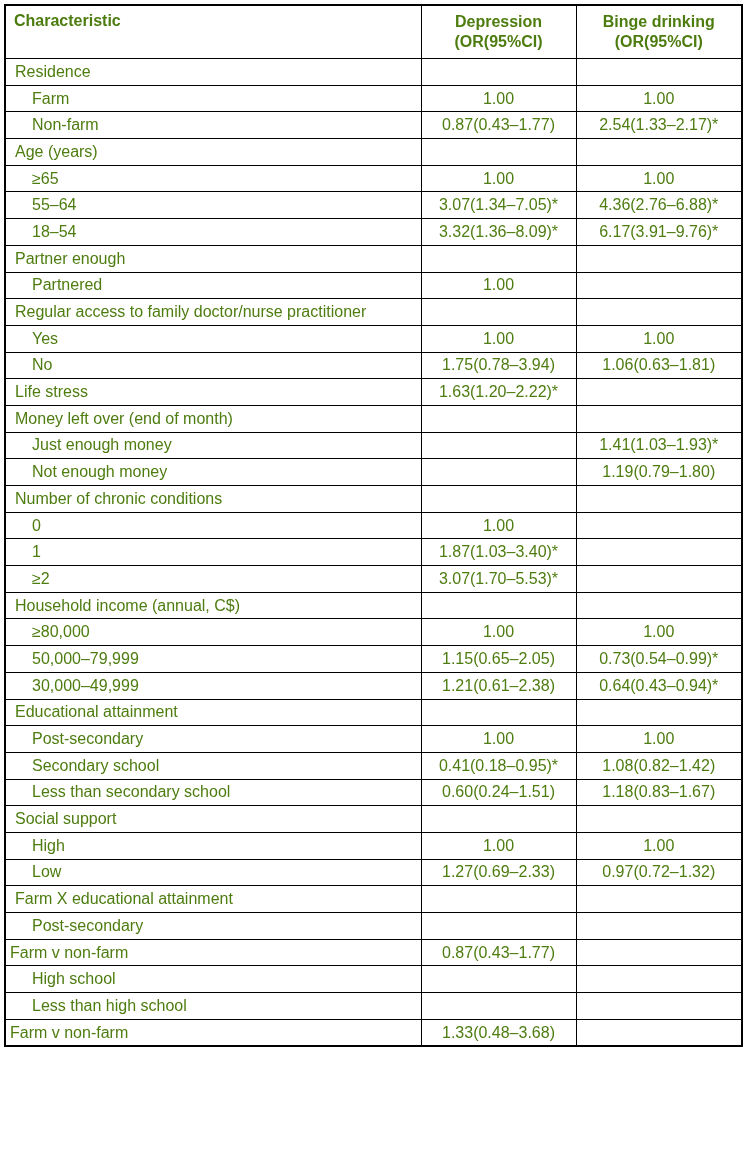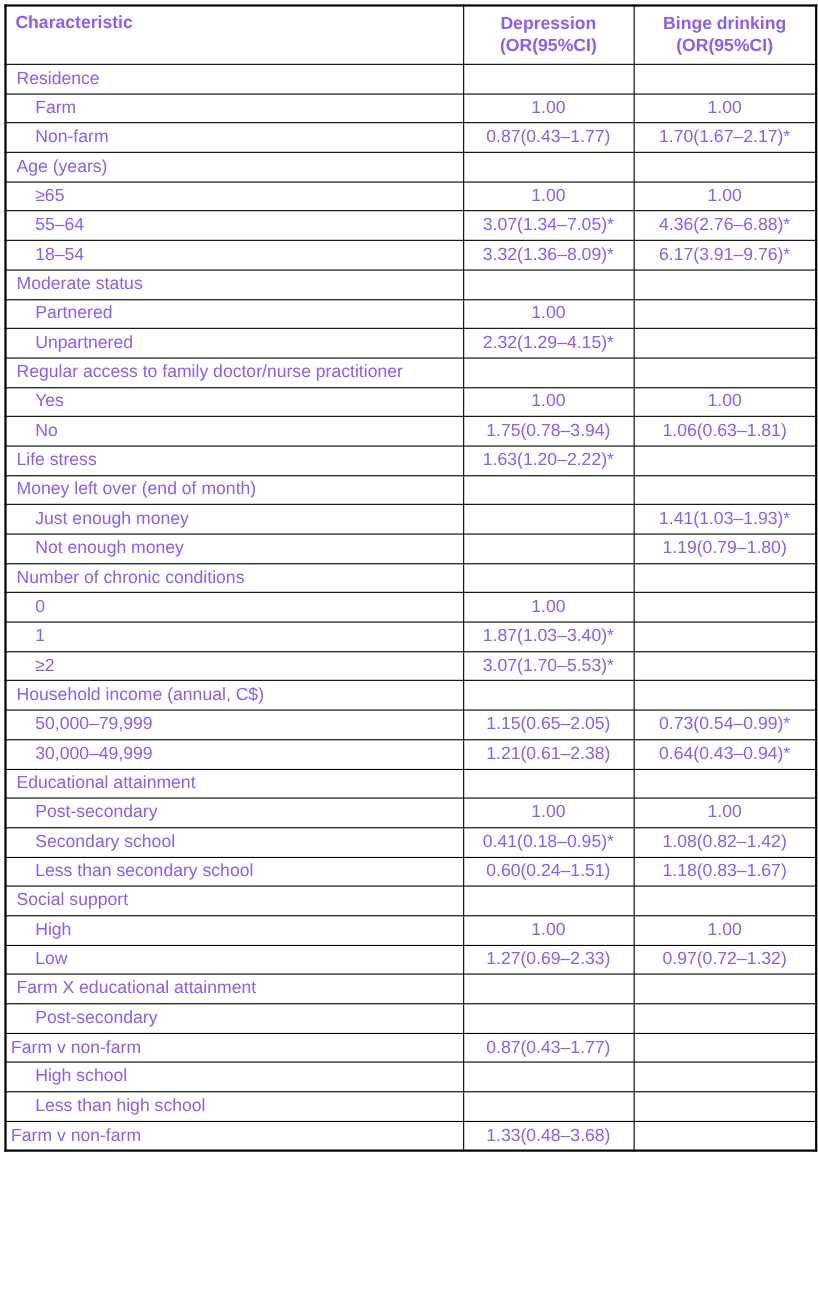--- a/index.html
+++ b/index.html
@@ -6,21 +6,21 @@
     margin: 0;
     padding: 0;
     background: #ffffff;
   }
   .page {
     width: 744px;
     height: 1173px;
     box-sizing: border-box;
     padding: 4px 0 0 4px;
     background: #ffffff;
-    color: #8b5cf6;
+    color: #4d7c0f;
     font-family: "Liberation Sans", sans-serif;
   }
   table.results {
     border-collapse: collapse;
     border: 2px solid #000000;
     table-layout: fixed;
     width: 737px;
   }
   table.results th,
   table.results td {
@@ -85,21 +85,21 @@
           <td class="value"></td>
         </tr>
         <tr>
           <td class="label indent-1">Farm</td>
           <td class="value">1.00</td>
           <td class="value">1.00</td>
         </tr>
         <tr>
           <td class="label indent-1">Non-farm</td>
           <td class="value">0.87(0.43–1.77)</td>
-          <td class="value">1.70(1.67–2.17)*</td>
+          <td class="value">2.54(1.33–2.17)*</td>
         </tr>
         <tr>
           <td class="label indent-0">Age (years)</td>
           <td class="value"></td>
           <td class="value"></td>
         </tr>
         <tr>
           <td class="label indent-1">≥65</td>
           <td class="value">1.00</td>
           <td class="value">1.00</td>
@@ -108,32 +108,27 @@
           <td class="label indent-1">55–64</td>
           <td class="value">3.07(1.34–7.05)*</td>
           <td class="value">4.36(2.76–6.88)*</td>
         </tr>
         <tr>
           <td class="label indent-1">18–54</td>
           <td class="value">3.32(1.36–8.09)*</td>
           <td class="value">6.17(3.91–9.76)*</td>
         </tr>
         <tr>
-          <td class="label indent-0">Moderate status</td>
+          <td class="label indent-0">Partner enough</td>
           <td class="value"></td>
           <td class="value"></td>
         </tr>
         <tr>
           <td class="label indent-1">Partnered</td>
           <td class="value">1.00</td>
-          <td class="value"></td>
-        </tr>
-        <tr>
-          <td class="label indent-1">Unpartnered</td>
-          <td class="value">2.32(1.29–4.15)*</td>
           <td class="value"></td>
         </tr>
         <tr>
           <td class="label indent-0">Regular access to family doctor/nurse practitioner</td>
           <td class="value"></td>
           <td class="value"></td>
         </tr>
         <tr>
           <td class="label indent-1">Yes</td>
           <td class="value">1.00</td>
@@ -181,20 +176,25 @@
         </tr>
         <tr>
           <td class="label indent-1">≥2</td>
           <td class="value">3.07(1.70–5.53)*</td>
           <td class="value"></td>
         </tr>
         <tr>
           <td class="label indent-0">Household income (annual, C$)</td>
           <td class="value"></td>
           <td class="value"></td>
+        </tr>
+        <tr>
+          <td class="label indent-1">≥80,000</td>
+          <td class="value">1.00</td>
+          <td class="value">1.00</td>
         </tr>
         <tr>
           <td class="label indent-1">50,000–79,999</td>
           <td class="value">1.15(0.65–2.05)</td>
           <td class="value">0.73(0.54–0.99)*</td>
         </tr>
         <tr>
           <td class="label indent-1">30,000–49,999</td>
           <td class="value">1.21(0.61–2.38)</td>
           <td class="value">0.64(0.43–0.94)*</td>

